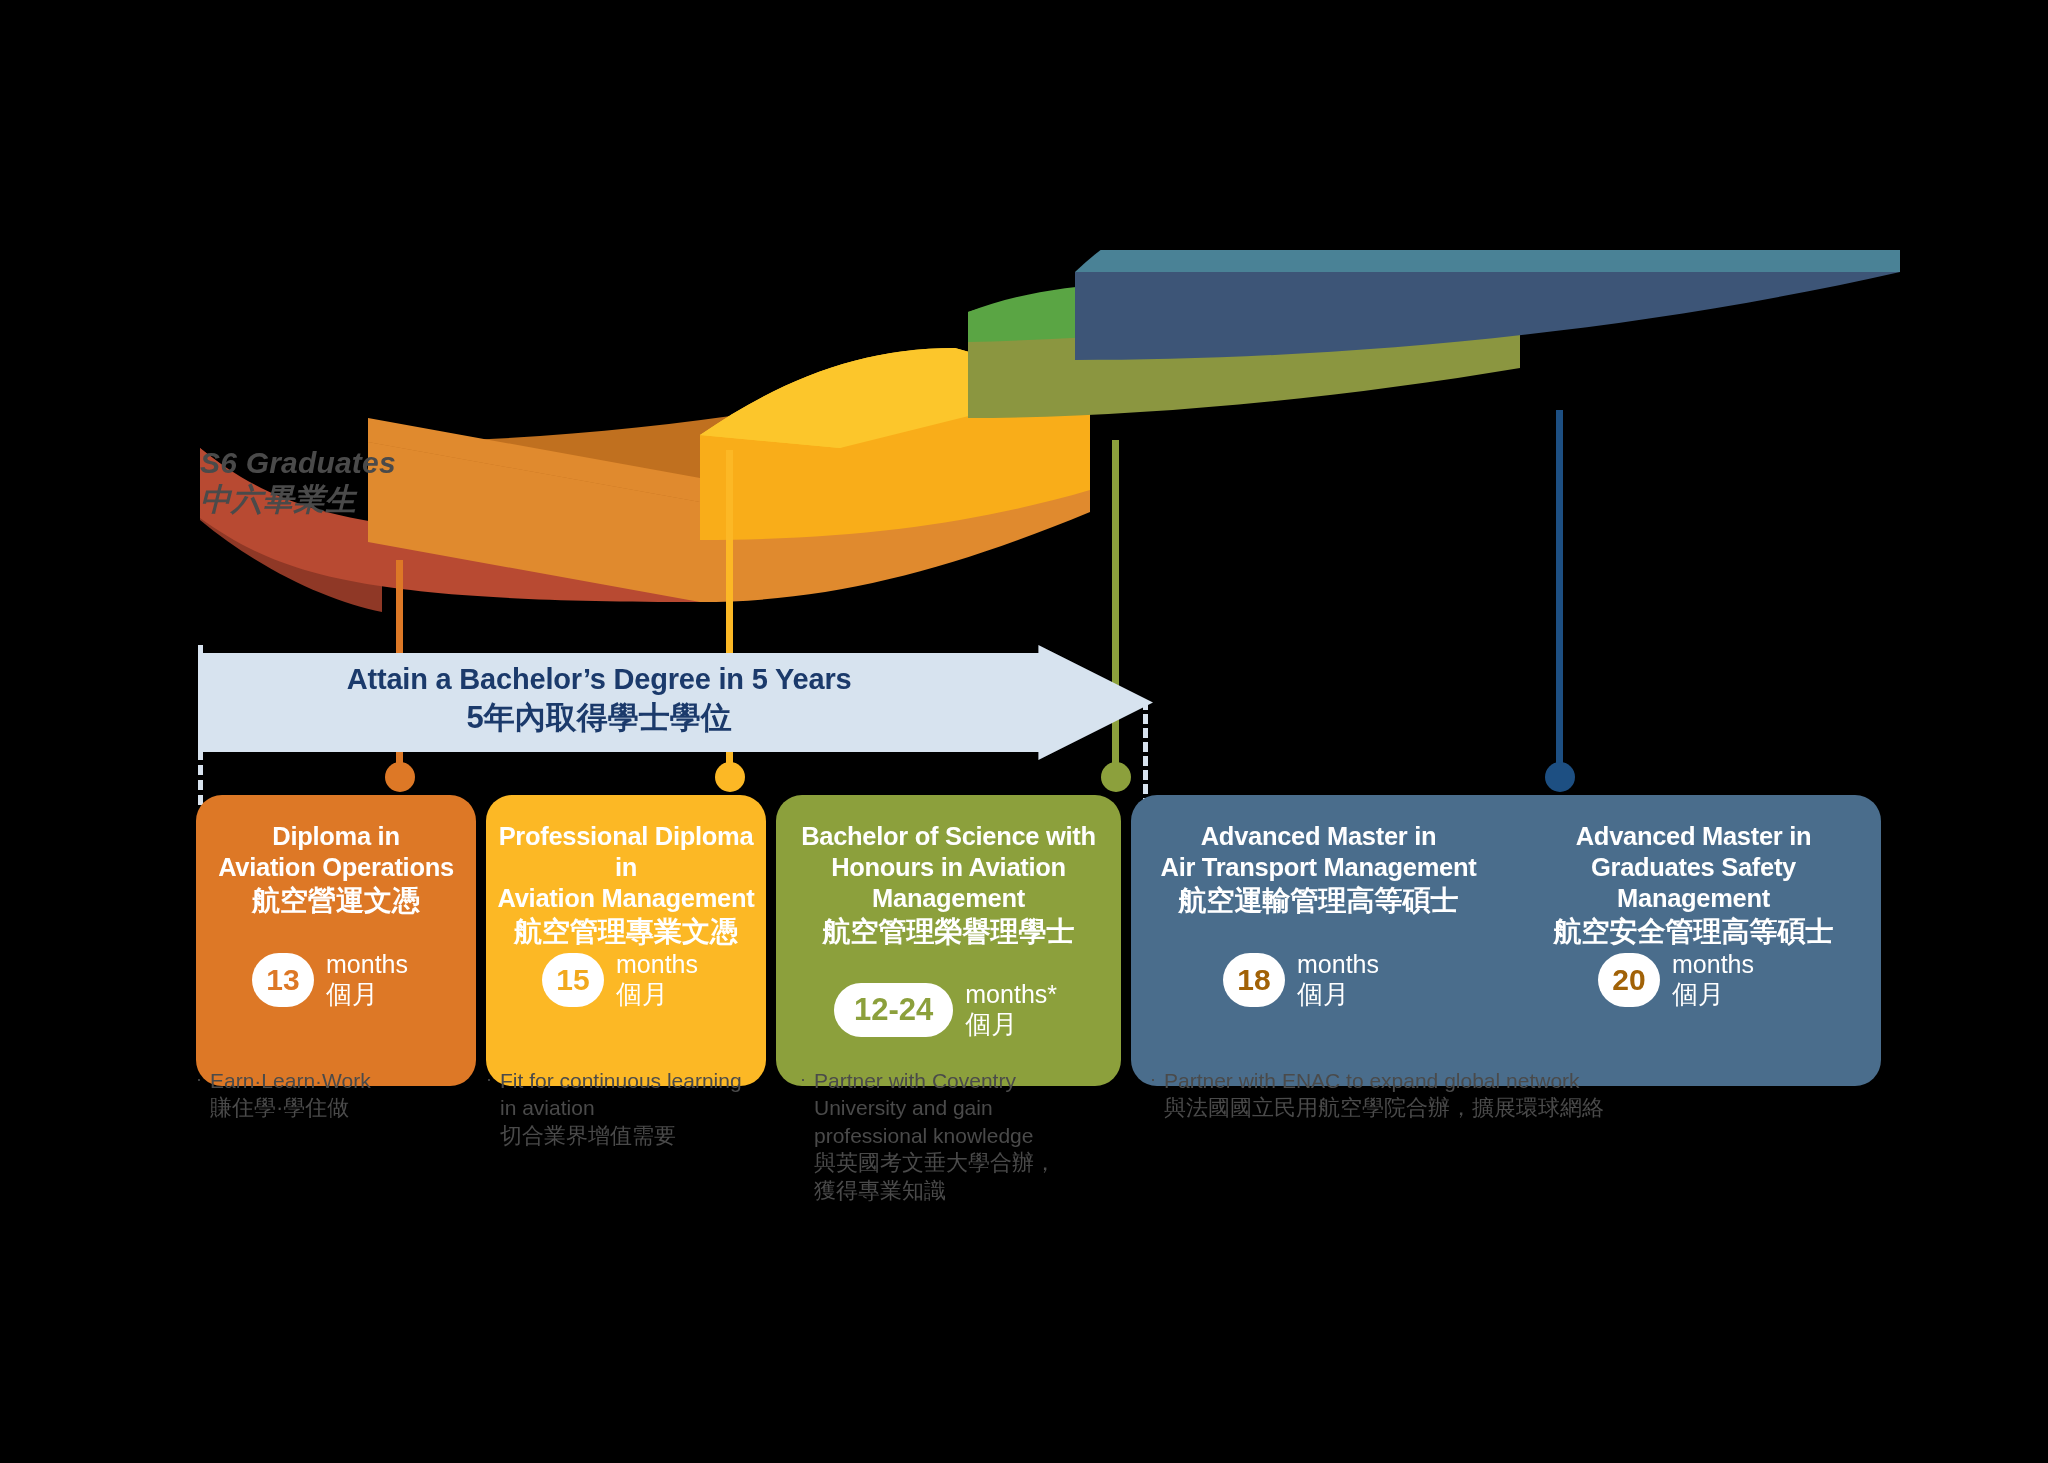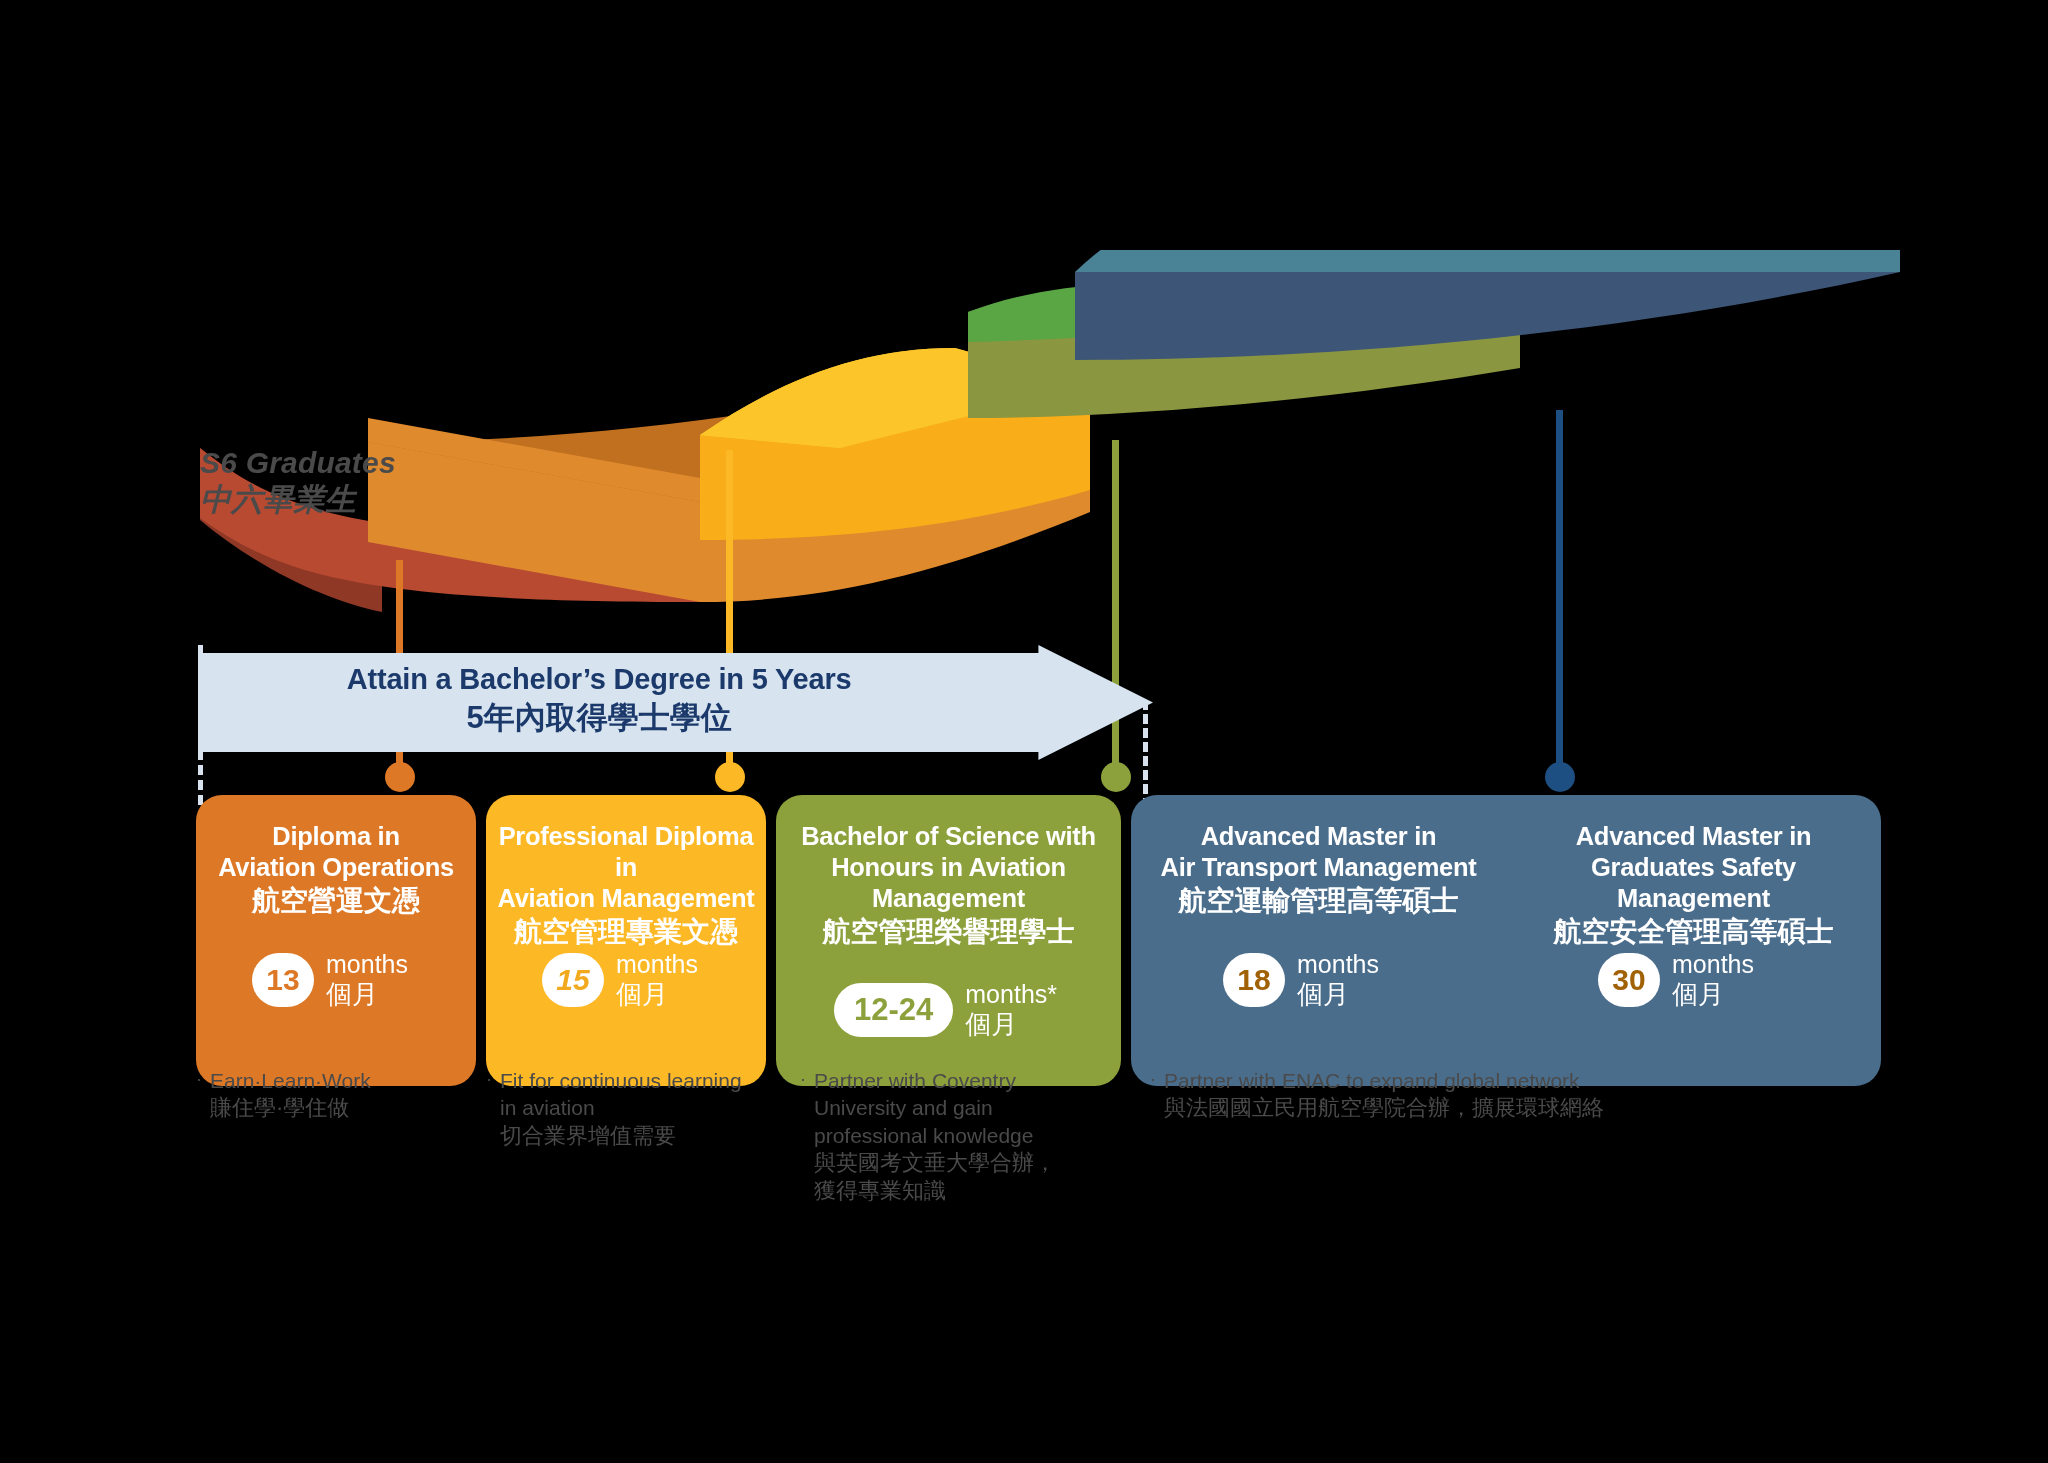--- a/index.html
+++ b/index.html
@@ -140,21 +140,21 @@
     color: #ffffff;
   }
   .dur-text .zh { display: block; font-size: 26px; }
 
   
   .c-orange  { background: #dd7826; }
   .c-yellow  { background: #fcb825; }
   .c-green   { background: #8ca03c; }
   .c-blue    { background: #4a6d8c; }
   .pill.t-orange { color: #dd7826; }
-  .pill.t-yellow { color: #f2a91d; font-style: italic; }
+  .pill.t-yellow { color: #f2a91d; }
   .pill.t-green  { color: #8ca03c; }
   .pill.t-blue   { color: #a16207; }
 
   
   .blue-split {
     display: flex;
     width: 100%;
     height: 100%;
     padding-top: 0;
   }
@@ -316,21 +316,21 @@
           </div>
         </div>
 
         <div class="blue-half">
           <div class="card-title">
             <span class="en">Advanced Master in</span>
             <span class="en">Graduates Safety Management</span>
             <span class="zh">航空安全管理高等碩士</span>
           </div>
           <div class="duration" style="left:92px; top:155px;">
-            <div class="pill t-blue">30</div>
+            <div class="pill t-blue">20</div>
             <div class="dur-text">
               <span>months</span>
               <span class="zh">個月</span>
             </div>
           </div>
         </div>
 
       </div>
     </div>
   </div>

